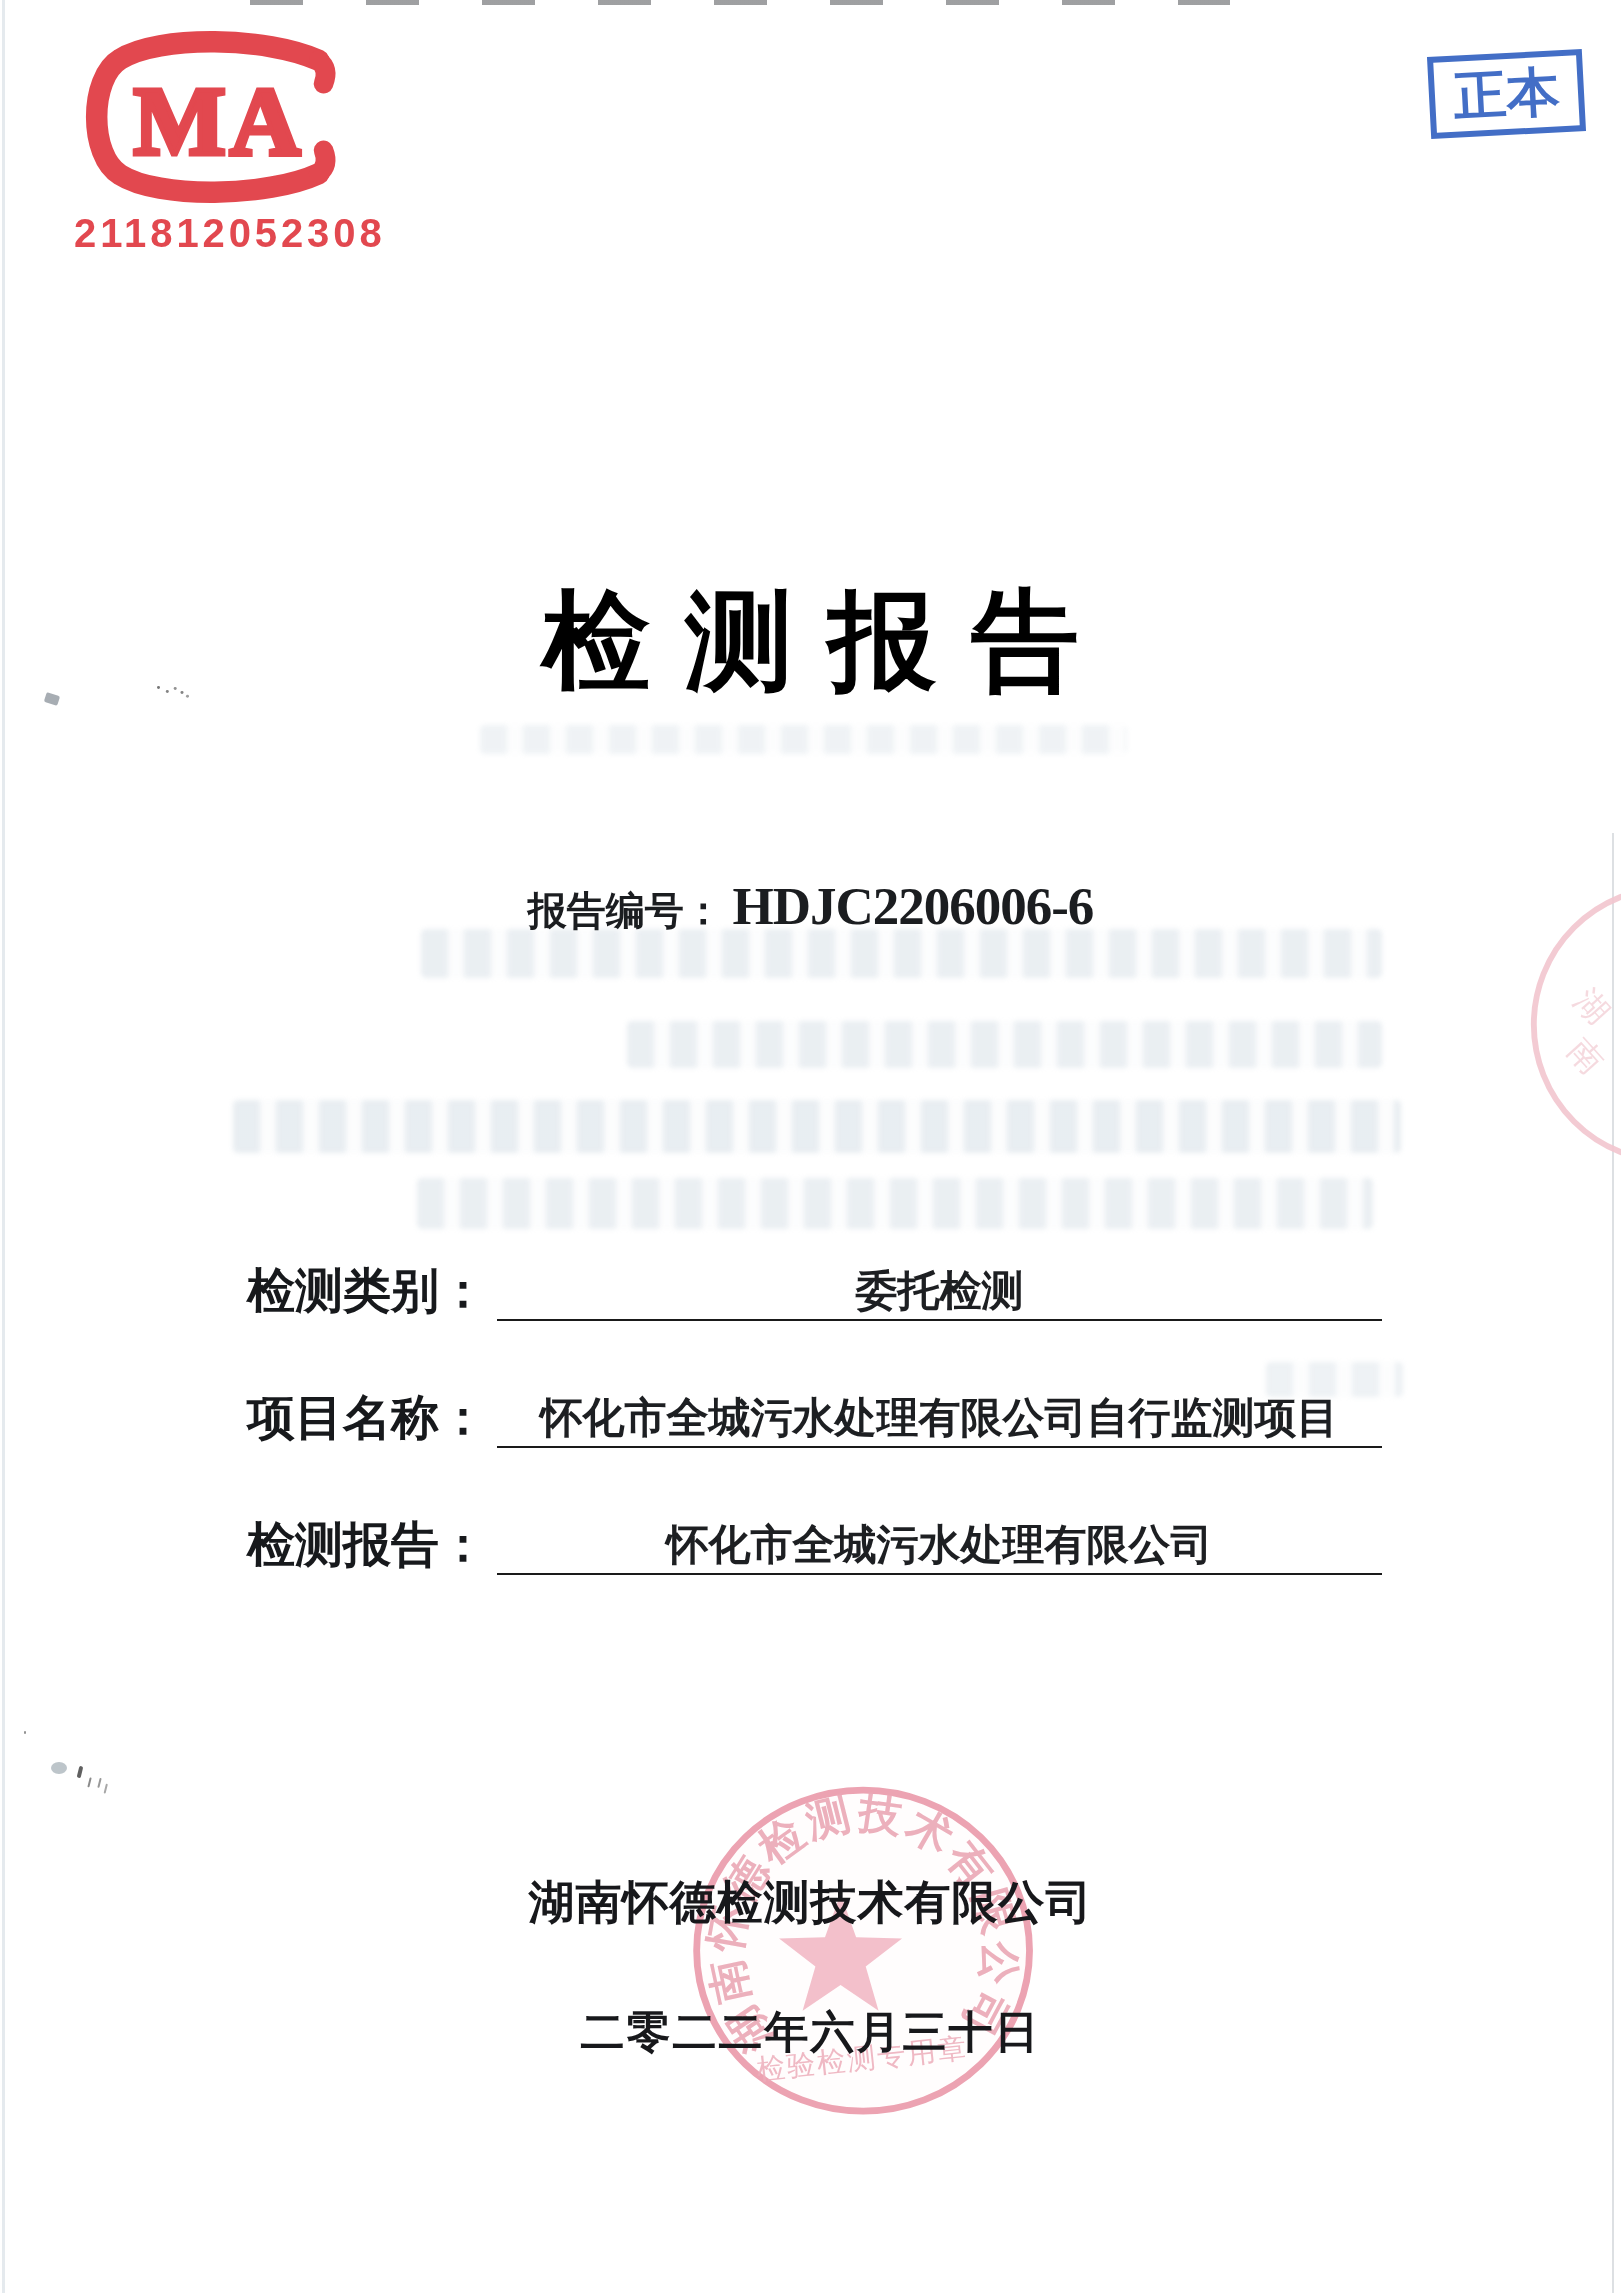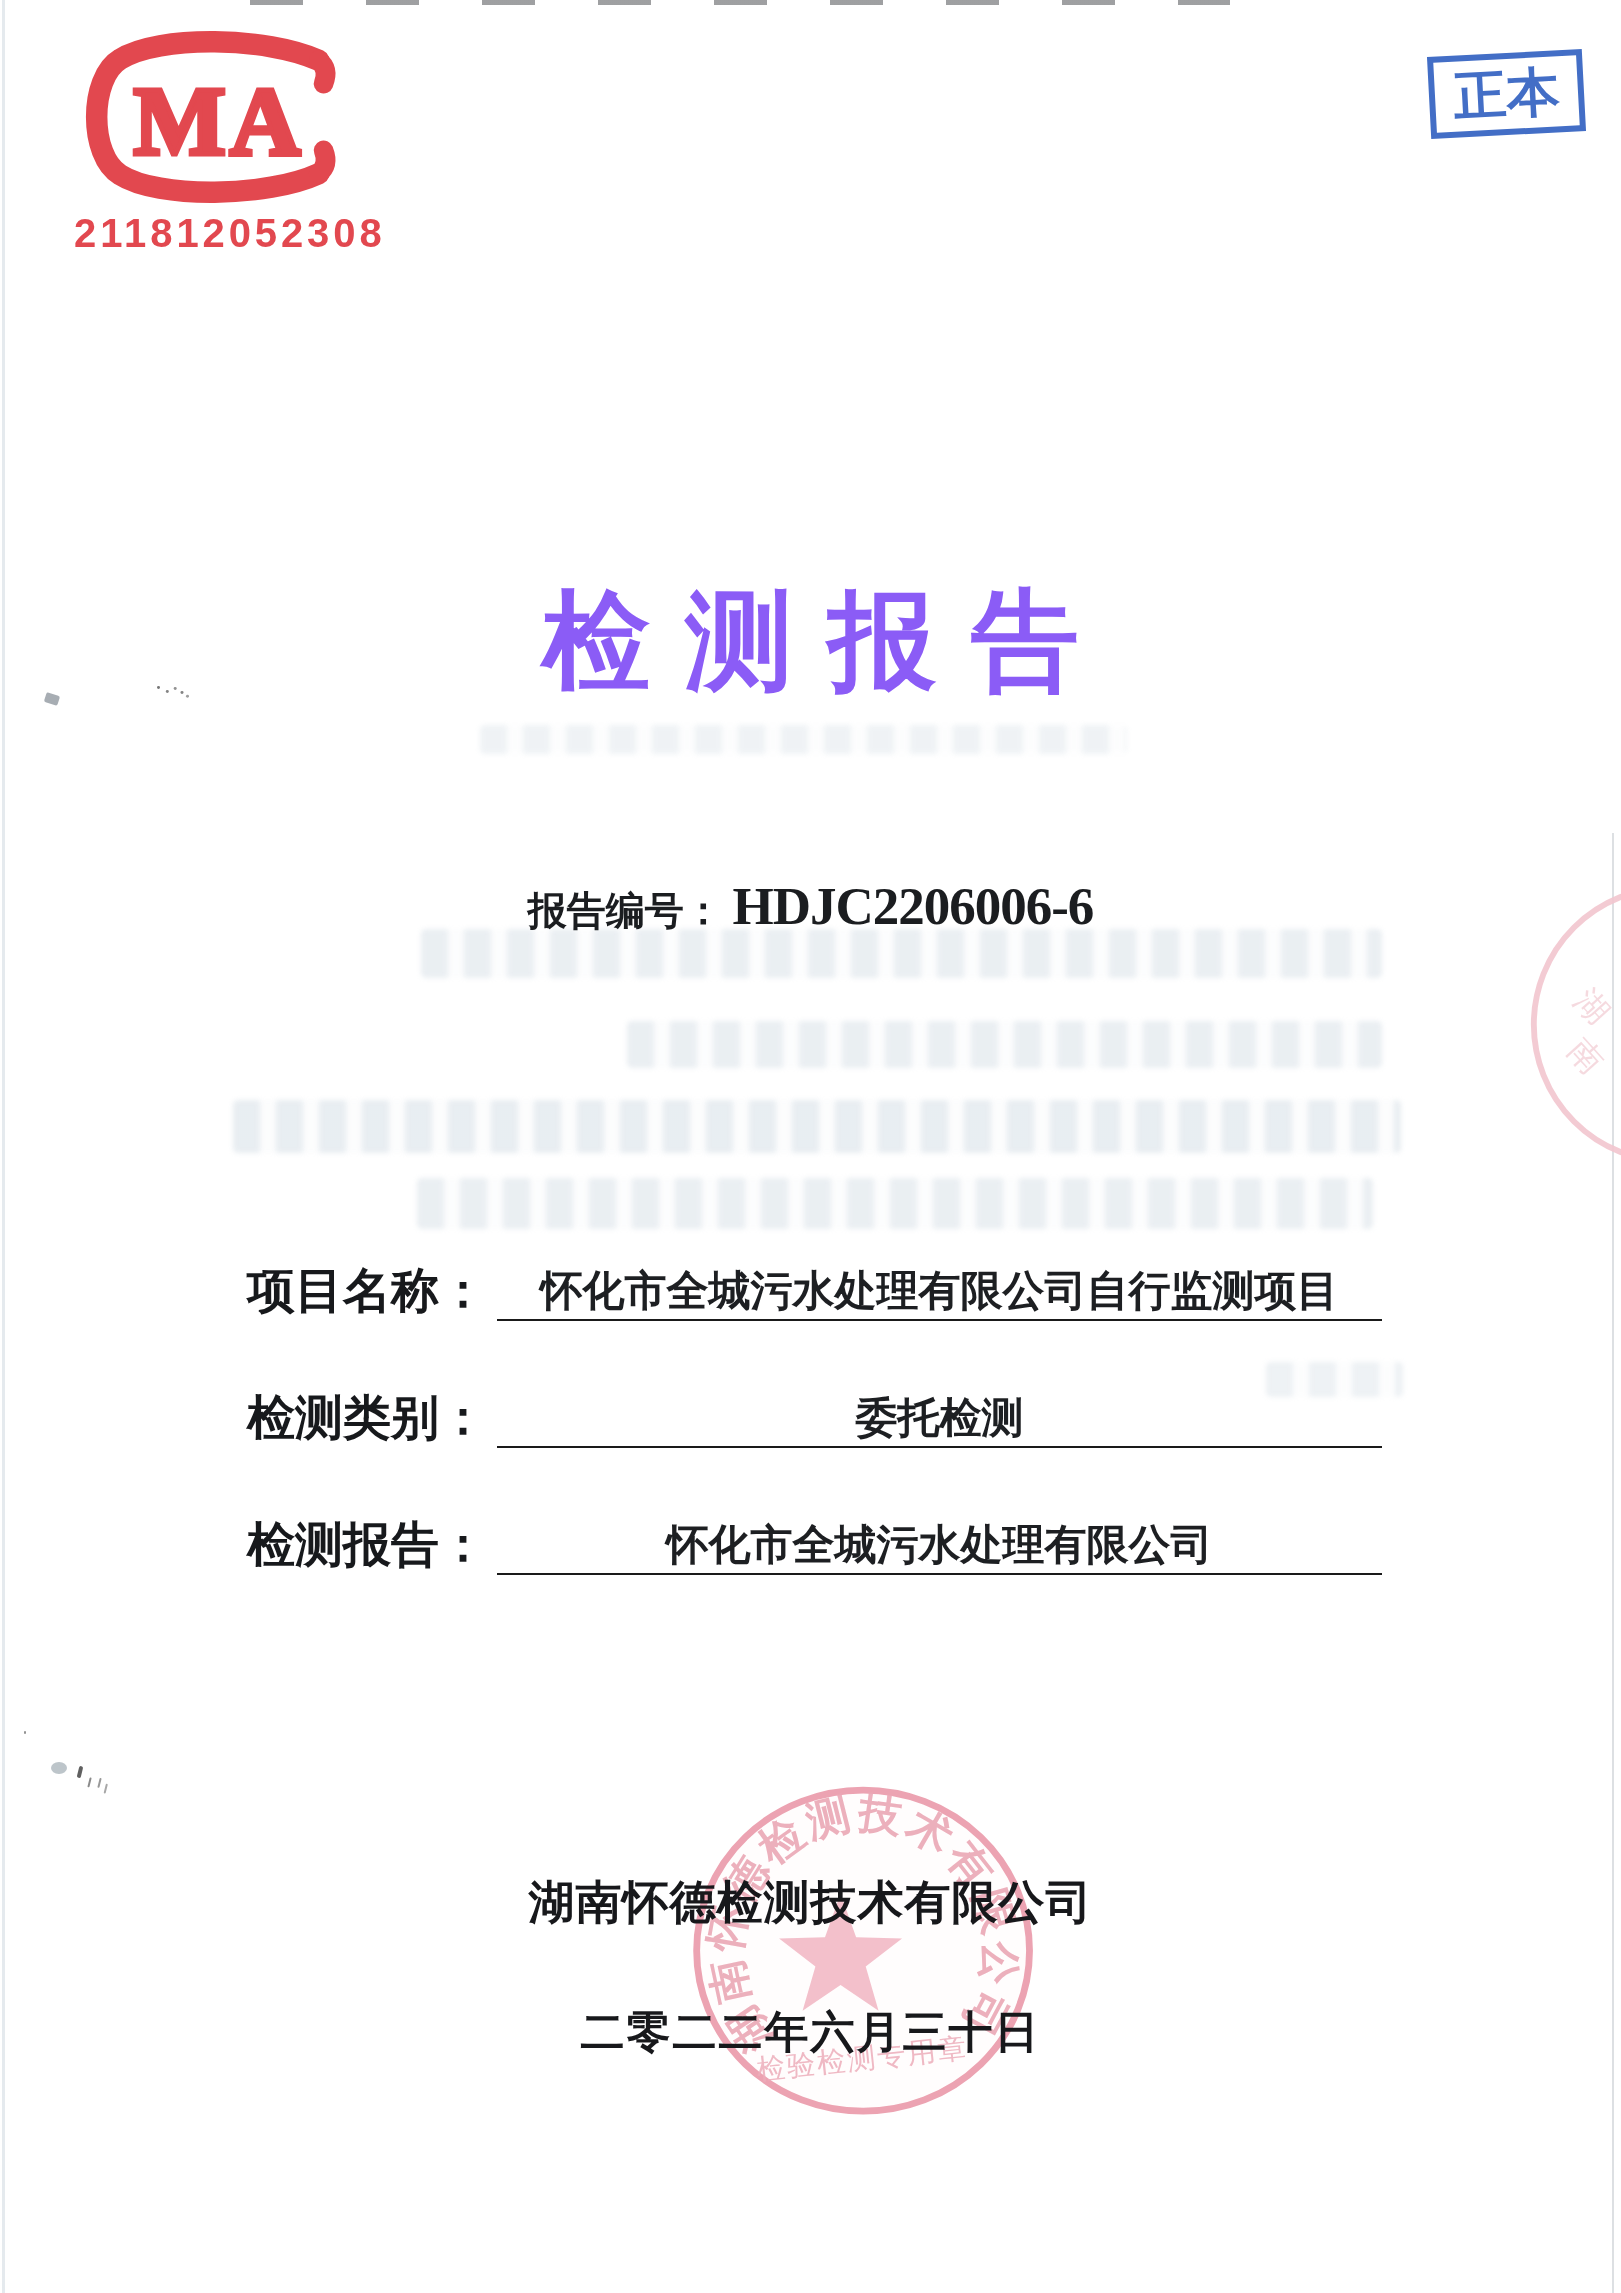--- a/index.html
+++ b/index.html
@@ -47,21 +47,21 @@
   .copy-stamp{
     position:absolute;left:1429px;top:53px;width:155px;height:82px;
     border:6.9px solid #436ec6;box-sizing:border-box;
     display:flex;align-items:center;justify-content:space-evenly;
     transform:rotate(-3deg);color:#436ec6;
     font-size:53px;font-weight:bold;line-height:1;
   }
   
   .doc-title{
     position:absolute;left:0;top:580px;width:1621px;
-    text-align:center;font-size:108px;font-weight:bold;color:#8b5cf6;line-height:1.15;
+    text-align:center;font-size:108px;font-weight:bold;color:#000000;line-height:1.15;
   }
   .doc-title span{letter-spacing:35px;margin-right:-35px;}
   
   .report-line{
     position:absolute;left:0;top:876px;width:1621px;
     display:flex;justify-content:center;align-items:baseline;gap:9.8px;
   }
   .report-label{font-size:39px;font-weight:bold;color:#1b1d20;}
   .report-no{font-size:53px;font-weight:bold;color:#1b1d20;letter-spacing:-1px;
     font-family:"Liberation Serif","DejaVu Serif",serif;}
@@ -128,26 +128,26 @@
   <span>检测报告</span>
 </div>
 
 <div class="report-line">
   <span class="report-label">报告编号：</span>
   <span class="report-no">HDJC2206006-6</span>
 </div>
 
 <div class="fields">
   <div class="field-row">
+    <span class="field-label">检测类别：</span>
+    <span class="field-value">委托检测</span>
+  </div>
+  <div class="field-row">
     <span class="field-label">项目名称：</span>
     <span class="field-value">怀化市全城污水处理有限公司自行监测项目</span>
-  </div>
-  <div class="field-row">
-    <span class="field-label">检测类别：</span>
-    <span class="field-value">委托检测</span>
   </div>
   <div class="field-row">
     <span class="field-label">检测报告：</span>
     <span class="field-value">怀化市全城污水处理有限公司</span>
   </div>
 </div>
 
 <svg class="seal-svg" width="372" height="363" viewBox="0 0 380 370">
   <ellipse cx="186" cy="178" rx="170" ry="164" fill="rgba(246,214,221,0.05)" stroke="#eb9fae" stroke-width="7" opacity="0.95"></ellipse>
   <polygon points="163,120 178.9,164.2 225.8,165.6 188.7,194.3 201.8,239.4 163,213 124.2,239.4 137.3,194.3 100.2,165.6 147.1,164.2" fill="#f1b5c2" opacity="0.85"></polygon>

